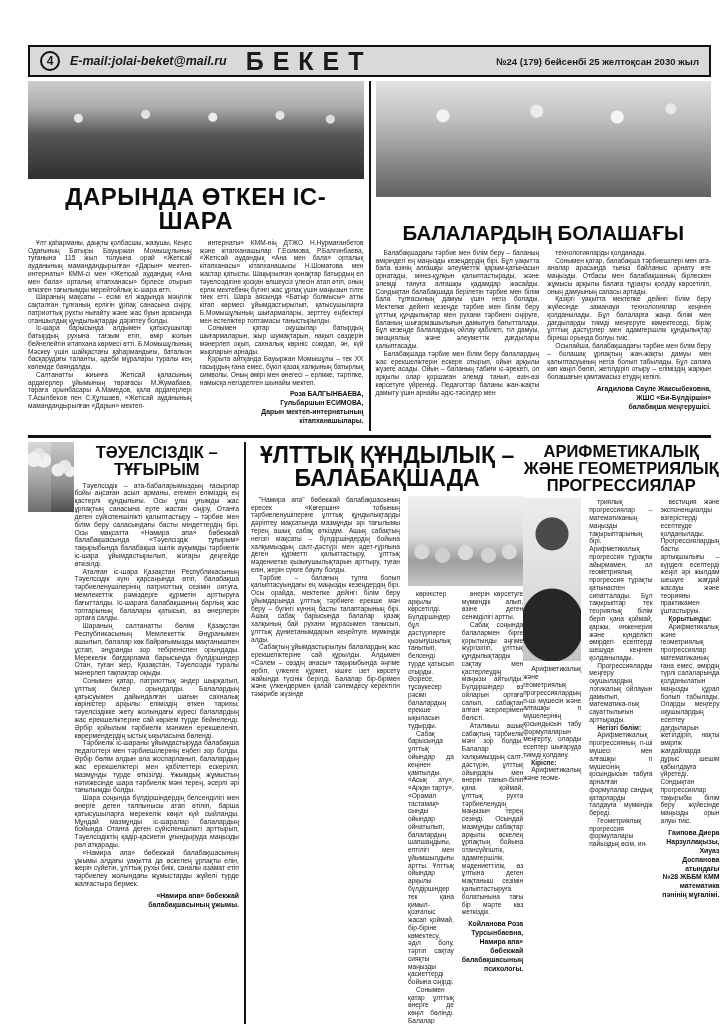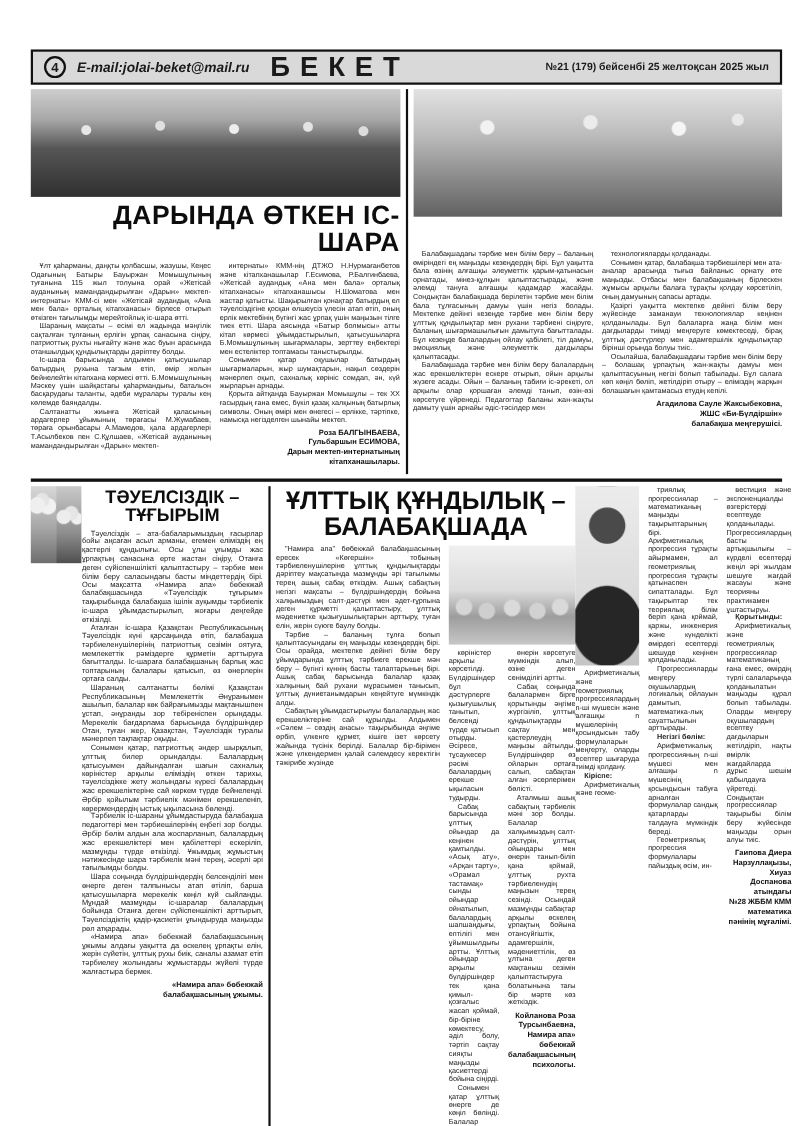--- a/index.html
+++ b/index.html
@@ -47,21 +47,21 @@
   }
   .photo-groupB {
     height:116px;
     background:
       radial-gradient(circle at 20% 30%, #f2f2f2 0 6px, transparent 7px),
       radial-gradient(circle at 48% 26%, #ececec 0 6px, transparent 7px),
       radial-gradient(circle at 72% 31%, #f5f5f5 0 6px, transparent 7px),
       radial-gradient(circle at 88% 24%, #e9e9e9 0 5px, transparent 6px),
       linear-gradient(180deg,#e2e2e2 0%,#bdbdbd 35%,#8a8a8a 70%,#616161 100%);
   }
-  .hl-darynda { font-size:24px; margin:6px 0 5px; letter-spacing:0.5px;text-align:right; }
+  .hl-darynda { font-size:24px; margin:6px 0 5px; letter-spacing:0.5px; }
   .hl-mektepke { font-size:20.5px; margin:5px 0 5px; }
   .cols-2 { display:flex; gap:8px; flex:1; }
   .cols-2 .col { flex:1 1 0; }
   
   .mid-row { display:flex; gap:5px; margin-top:3px; }
   .left-strip { width:211px; flex:0 0 auto; display:flex; flex-direction:row; }
   .photo-strip1 {
     height:70px;
     background:
       radial-gradient(circle at 25% 25%, #efefef 0 7px, transparent 8px),
@@ -115,21 +115,21 @@
 <body>
 
 <div class="sheet">
 
   <header class="masthead-bar">
     <div class="page-circle">
       <span>4</span>
     </div>
     <div class="email">E-mail:jolai-beket@mail.ru</div>
     <div class="brand">БЕКЕТ</div>
-    <div class="issue">№21 (179) бейсенбі 25 желтоқсан 2025 жыл</div>
+    <div class="issue">№24 (179) бейсенбі 25 желтоқсан 2030 жыл</div>
   </header>
 
   <section class="top-row">
 
     <article class="top-art">
       <div class="photo photo-groupA"></div>
       <h1 class="hl hl-darynda">ДАРЫНДА ӨТКЕН ІС-ШАРА</h1>
       <div class="cols-2">
         <div class="col body-text">
             <p>Ұлт қаһарманы, даңқты қолбасшы, жазушы, Кеңес Одағының Батыры Бауыржан Момышұлының туғанына 115 жыл толуына орай «Жетісай ауданының мамандандырылған «Дарын» мектеп-интернаты» КММ-сі мен «Жетісай аудандық «Ана мен бала» орталық кітапханасы» бірлесе отырып өткізген тағылымды мерейтойлық іс-шара өтті.</p>
@@ -150,20 +150,21 @@
         </div>
       </div>
     </article>
 
     <div class="vrule"></div>
 
     <article class="top-art">
       <div class="photo photo-groupB"></div>
       <h1 class="hl hl-mektepke">
         <br>
+        <span>БАЛАЛАРДЫҢ БОЛАШАҒЫ</span>
       </h1>
       <div class="cols-2">
         <div class="col body-text">
             <p>Балабақшадағы тәрбие мен білім беру – баланың өміріндегі ең маңызды кезеңдердің бірі. Бұл уақытта бала өзінің алғашқы әлеуметтік қарым-қатынасын орнатады, мінез-құлқын қалыптастырады, және әлемді тануға алғашқы қадамдар жасайды. Сондықтан балабақшада берілетін тәрбие мен білім бала тұлғасының дамуы үшін негіз болады. Мектепке дейінгі кезеңде тәрбие мен білім беру ұлттық құндылықтар мен рухани тәрбиені сіңіруге, баланың шығармашылығын дамытуға бағытталады. Бұл кезеңде балалардың ойлау қабілеті, тіл дамуы, эмоциялық және әлеуметтік дағдылары қалыптасады.</p>
             <p>Балабақшада тәрбие мен білім беру балалардың жас ерекшеліктерін ескере отырып, ойын арқылы жүзеге асады. Ойын – баланың табиғи іс-әрекеті, ол арқылы олар қоршаған әлемді танып, өзін-өзі көрсетуге үйренеді. Педагогтар баланы жан-жақты дамыту үшін арнайы әдіс-тәсілдер мен</p>
           </div>
         <div class="col">
           <div class="body-text">
               <p>технологияларды қолданады.</p>
               <p>Сонымен қатар, балабақша тәрбиешілері мен ата-аналар арасында тығыз байланыс орнату өте маңызды. Отбасы мен балабақшаның бірлескен жұмысы арқылы балаға тұрақты қолдау көрсетіліп, оның дамуының сапасы артады.</p>
@@ -233,20 +234,21 @@
 балабақшасының психологы.</div>
               </div>
             </div>
           </div>
         </div>
       </article>
 
       <div class="hrule2"></div>
 
       <article>
+        <h1 class="hl hl-arifmetika">АРИФМЕТИКАЛЫҚ ЖӘНЕ ГЕОМЕТРИЯЛЫҚ ПРОГРЕССИЯЛАР</h1>
         <div class="arif-grid">
           <div class="a-col">
             <div class="photo photo-portrait"></div>
             <div class="body-text">
                 <p>Арифметикалық және геометриялық прогрессиялардың n-ші мүшесін және алғашқы n мүшелерінің қосындысын табу формулаларын меңгерту, оларды есептер шығаруда тиімді қолдану.</p>
                 <p class="subhead">Кіріспе:</p>
                 <p>Арифметикалық және геоме-</p>
               </div>
           </div>
           <div class="a-col body-text">

